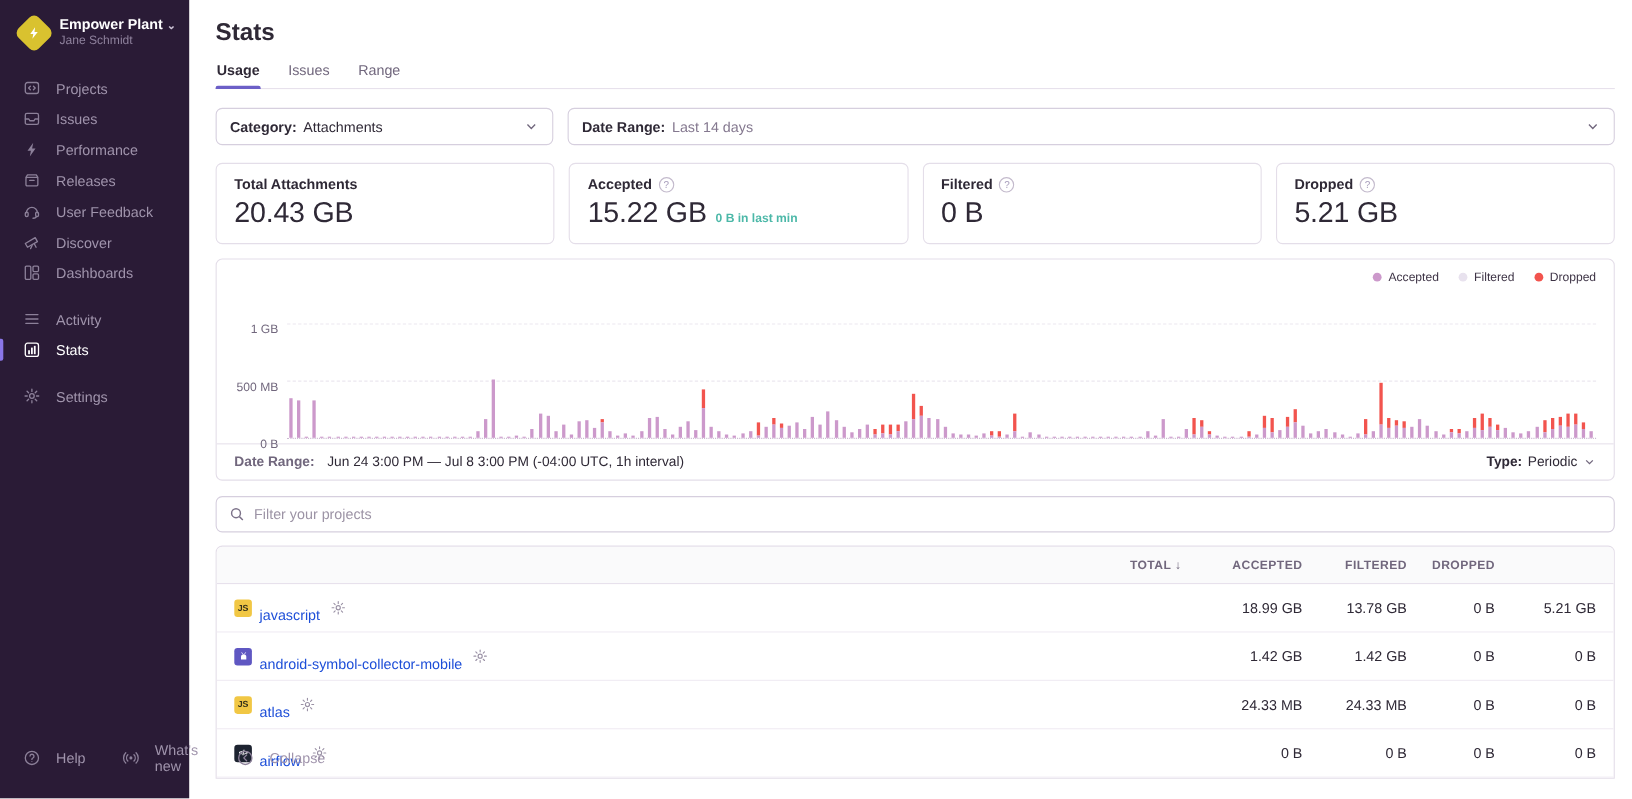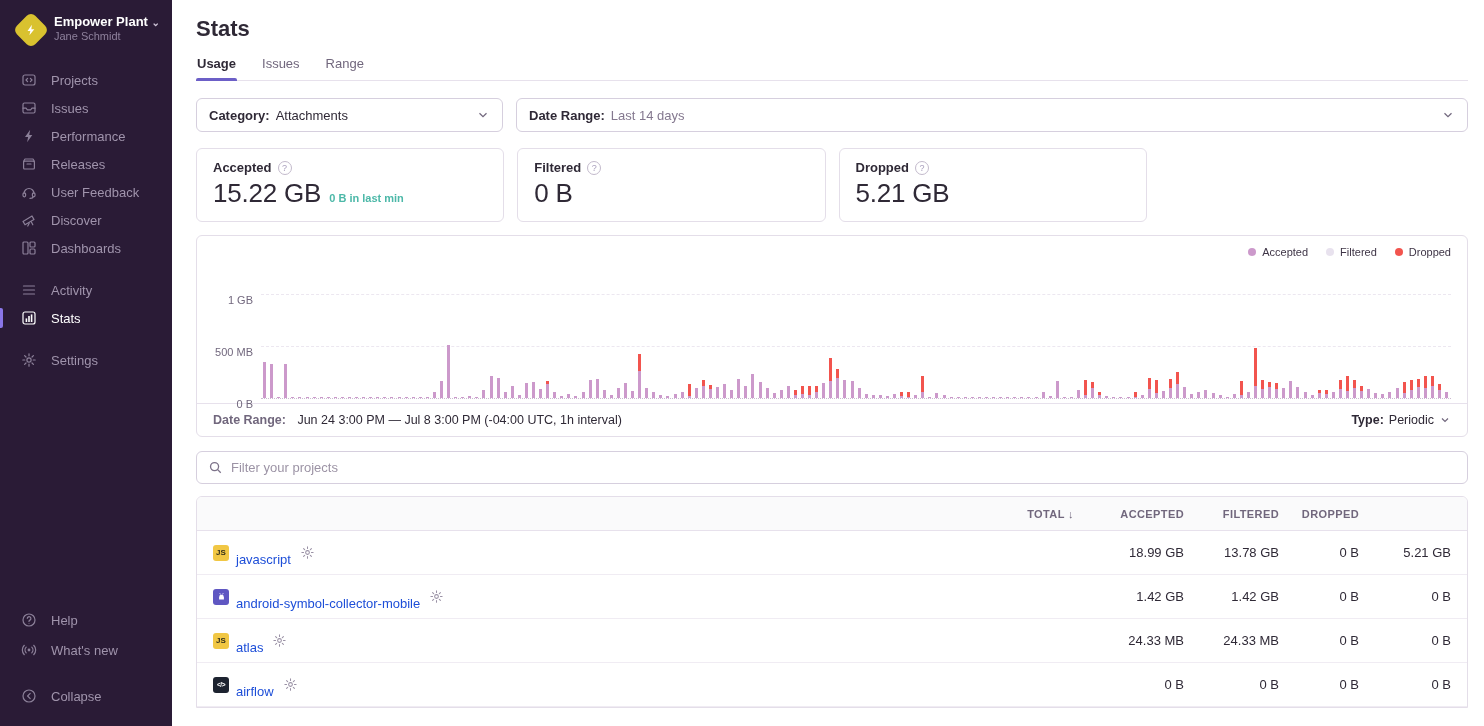--- a/index.html
+++ b/index.html
@@ -20,21 +20,21 @@
   .org-user { color:#8e819c; font-size:11px; }
   .nav { flex:1; display:flex; flex-direction:column; padding-top:8px; }
   .nav-gap { height:14px; }
   .nav-item { position:relative; display:flex; align-items:center; gap:14px;
     padding:6px 10px 6px 21px; font-size:13px; cursor:pointer; }
   .nav-item .icon { width:16px; height:16px; color:#8c8099; display:flex; }
   .nav-item.active { color:#fff; }
   .nav-item.active .icon { color:#fff; }
   .nav-item.active::before { content:""; position:absolute; left:0; top:4px; bottom:4px;
     width:3px; background:#8a76e8; border-radius:0 2px 2px 0; }
-  .nav-footer { display:flex; flex-direction:column; gap:2px; }
+  .nav-footer { display:flex; gap:2px; }
   .nav-footer .nav-item { padding-top:6px; padding-bottom:6px; }
   .nav-footer .spacer { height:14px; }
 
   
   .main { flex:1; display:flex; flex-direction:column; background:#fff; }
   .page-header { padding:16px 16px 0 24px; }
   .page-title { font-size:22px; font-weight:700; color:#2f2936; }
   .tabs { display:flex; gap:24px; margin-top:14px; border-bottom:1px solid #e7e1ec; }
   .tab { font-size:13px; color:#71677d; padding:0 1px 9px 1px; cursor:pointer; position:relative; }
   .tab.active { color:#2f2936; font-weight:700; }
@@ -298,20 +298,28 @@
           <span class="val muted">Last 14 days</span>
           <span class="chev">
             <svg width="14" height="14" viewBox="0 0 16 16" fill="none" stroke="currentColor" stroke-width="1.4">
                 <path d="M4 6l4 4 4-4"></path>
               </svg>
           </span>
         </div>
       </div>
 
       <div class="cards" id="cards">
+          <div class="card">
+            <div class="card-label-row">
+              <span class="card-label">Total Attachments</span>
+            </div>
+            <div class="card-value-row">
+              <span class="card-value">20.43 GB</span>
+            </div>
+          </div>
           <div class="card">
             <div class="card-label-row">
               <span class="card-label">Accepted</span>
               <span class="help-icon">?</span>
             </div>
             <div class="card-value-row">
               <span class="card-value">15.22 GB</span>
               <span class="card-note">0 B in last min</span>
             </div>
           </div>

